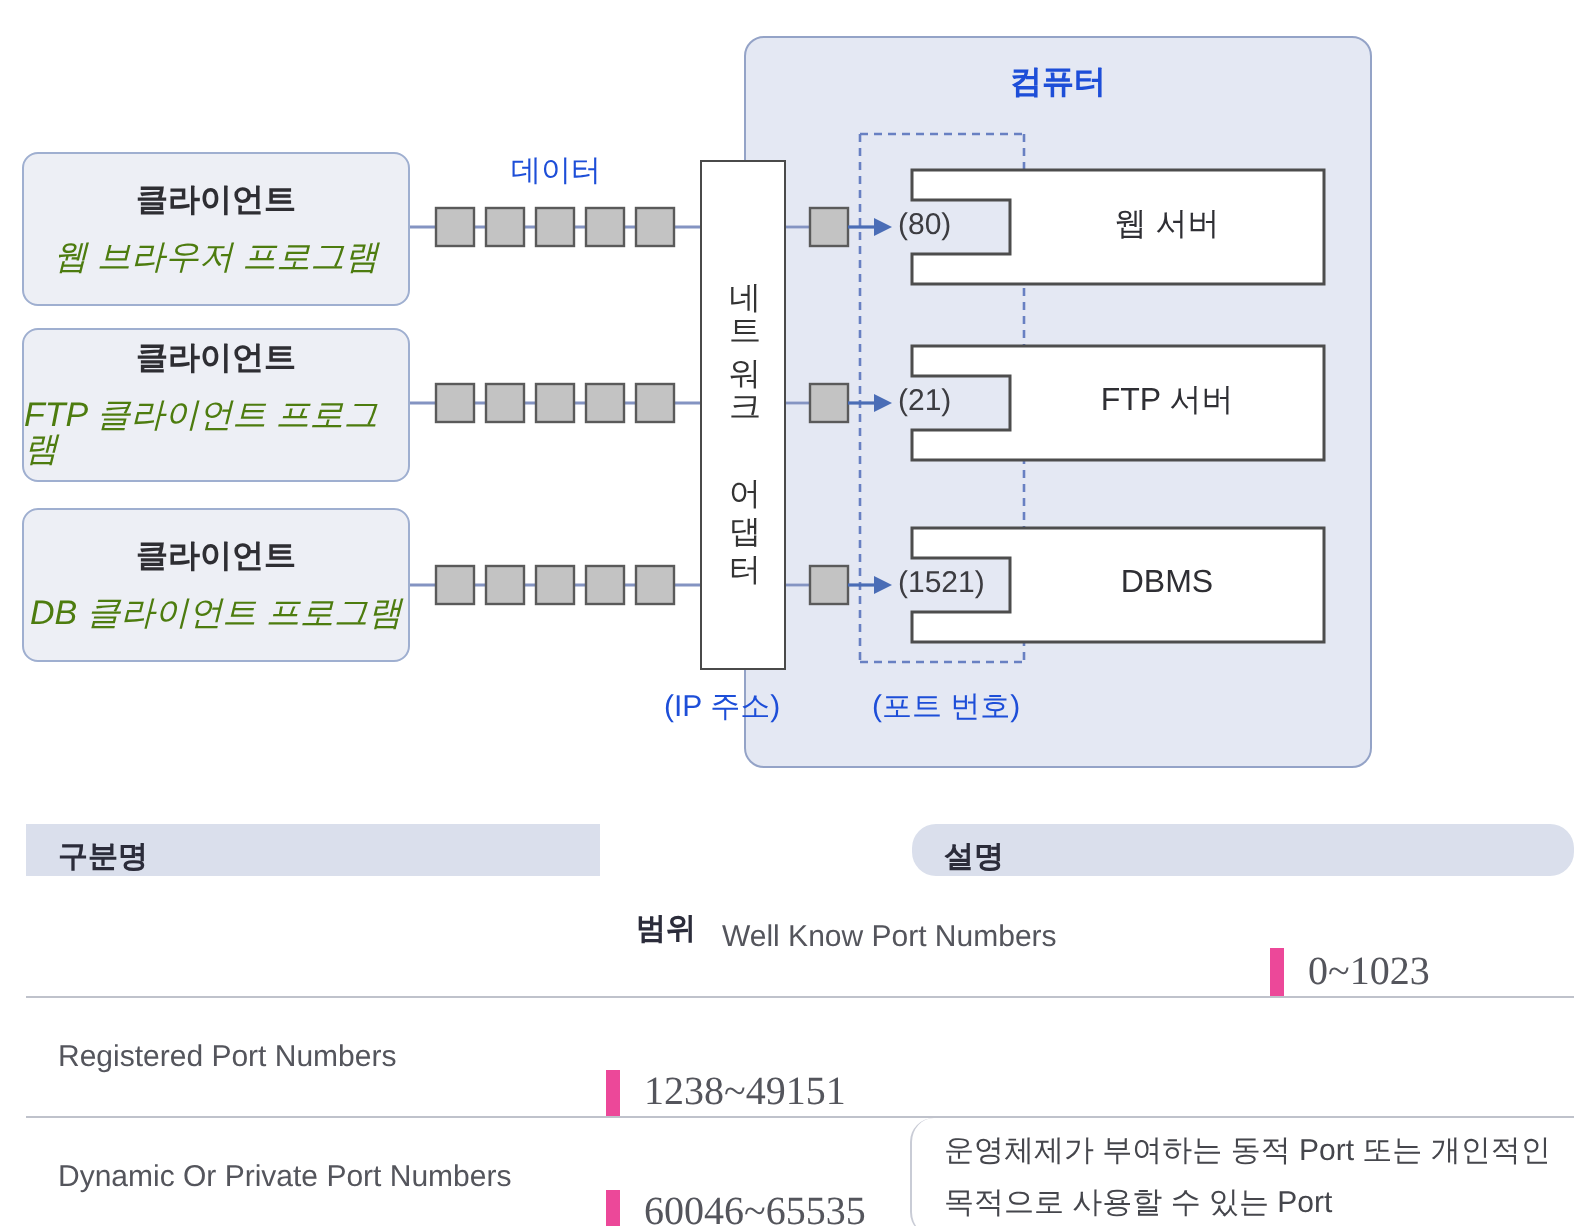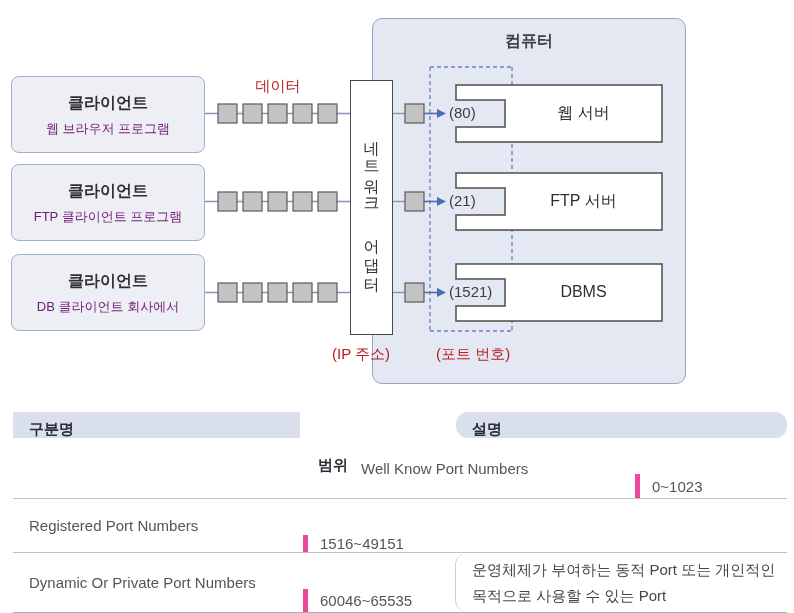--- a/index.html
+++ b/index.html
@@ -9,62 +9,62 @@
     color:#333;overflow:hidden;
   }
   
   #diagram{position:absolute;left:0;top:0;width:794px;height:405px;}
   .computer-box{
     position:absolute;left:372px;top:18px;width:314px;height:366px;
     background:#e4e8f3;border:1.5px solid #94a3c7;border-radius:10px;
     box-sizing:border-box;z-index:1;
   }
   .computer-title{
-    margin-top:12px;text-align:center;font-size:16px;font-weight:bold;color:#404040;
+    margin-top:12px;text-align:center;font-size:16px;font-weight:bold;color:#1d4ed8;
   }
   #linework{position:absolute;left:0;top:0;z-index:2;pointer-events:none;}
   .client-box{
     position:absolute;left:11px;width:194px;height:77px;box-sizing:border-box;
     background:#edeff5;border:1.5px solid #9fafd0;border-radius:8px;
     display:flex;flex-direction:column;align-items:center;justify-content:center;
     gap:11px;z-index:3;
   }
   .client-box .title{font-size:16px;font-weight:bold;color:#2e2e33;line-height:1;}
-  .client-box .subtitle{font-size:13px;color:#701a75;line-height:1;}
+  .client-box .subtitle{font-size:17px;color:#4d7c0f;line-height:1;font-style:italic;}
   #client-1{top:76px;} #client-2{top:164px;} #client-3{top:254px;}
   .adapter-box{
     position:absolute;left:350px;top:80px;width:43px;height:255px;box-sizing:border-box;
     background:#ffffff;border:1.5px solid #4a4a4a;z-index:3;
     display:flex;flex-direction:column;align-items:center;justify-content:center;gap:22px;
   }
   .adapter-box span{
     writing-mode:vertical-rl;text-orientation:upright;
     font-size:16px;color:#333;letter-spacing:3px;line-height:1;
   }
-  .overlay-label{position:absolute;z-index:4;font-size:15px;color:#b91c1c;line-height:18px;}
+  .overlay-label{position:absolute;z-index:4;font-size:15px;color:#1d4ed8;line-height:18px;}
   .data-label{left:218px;top:77px;width:120px;text-align:center;}
   .port-label{left:449px;width:58px;text-align:left;color:#3c3c41;}
   .server-label{left:505px;width:157px;text-align:center;font-size:16px;color:#2f2f34;}
   #port-1,#server-1{top:104px;} #port-2,#server-2{top:192px;} #port-3,#server-3{top:283px;}
   .ip-label{left:332px;top:345px;} .portnum-label{left:436px;top:345px;}
   
   #port-table{position:absolute;left:13px;top:412px;width:774px;z-index:5;}
   .thead{display:flex;gap:6px;height:26px;justify-content:center;}
   .thead .cell{
     background:#dadfec;font-size:15px;font-weight:bold;color:#2b2c3a;
     line-height:33px;box-sizing:border-box;
   }
   .cell.c1{width:287px;padding-left:16px;}
   .cell.c2{width:144px;padding-left:12px;margin-top:36px;}
   .cell.c3{width:331px;padding-left:16px;border-radius:12px;}
   .trow{display:flex;align-items:center;border-bottom:1px solid #bfc2cb;}
   .trow:last-child{border-bottom:2px solid #a9adb8;}
   .trow .cell{background:transparent;font-weight:normal;line-height:normal;}
   .trow .cell.c1{width:290px;font-size:15px;color:#54555c;}
-  .trow .cell.c2{width:152px;font-size:15px;color:#54555c;border-left:5px solid #ec4899;}
+  .trow .cell.c2{width:152px;font-size:20px;color:#54555c;border-left:7px solid #ec4899;font-family:Liberation Serif, serif;}
   .trow .cell.c3{width:332px;font-size:15px;color:#45464c;border-left:1px solid #c9ccd6;
                  line-height:26px;padding-right:6px;}
   .trow{min-height:38px;}
   .trow .cell{display:flex;align-items:center;box-sizing:border-box;align-self:stretch;}
   #row-1{min-height:60px;justify-content:flex-end;} #row-2{min-height:38px;} #row-3{min-height:59px;}
 </style>
 </head>
 <body>
 
 <div id="stage">
@@ -132,21 +132,21 @@
     <div class="client-box" id="client-1">
       <div class="title">클라이언트</div>
       <div class="subtitle">웹 브라우저 프로그램</div>
     </div>
     <div class="client-box" id="client-2">
       <div class="title">클라이언트</div>
       <div class="subtitle">FTP 클라이언트 프로그램</div>
     </div>
     <div class="client-box" id="client-3">
       <div class="title">클라이언트</div>
-      <div class="subtitle">DB 클라이언트 회사에서</div>
+      <div class="subtitle">DB 클라이언트 프로그램</div>
     </div>
 
     <div class="adapter-box">
       <span>네트워크</span>
       <span>어댑터</span>
     </div>
 
     <div class="overlay-label data-label">데이터</div>
 
     <div class="overlay-label port-label" id="port-1">(80)</div>
@@ -166,21 +166,21 @@
       <div class="cell c1">구분명</div>
       <div class="cell c2">범위</div>
       <div class="cell c3">설명</div>
     </div>
     <div class="trow" id="row-1">
       <div class="cell c1">Well Know Port Numbers</div>
       <div class="cell c2">0~1023</div>
     </div>
     <div class="trow" id="row-2">
       <div class="cell c1">Registered Port Numbers</div>
-      <div class="cell c2">1516~49151</div>
+      <div class="cell c2">1238~49151</div>
     </div>
     <div class="trow" id="row-3">
       <div class="cell c1">Dynamic Or Private Port Numbers</div>
       <div class="cell c2">60046~65535</div>
       <div class="cell c3">운영체제가 부여하는 동적 Port 또는 개인적인 목적으로 사용할 수 있는 Port</div>
     </div>
   </div>
 </div>
 
 </body></html>

